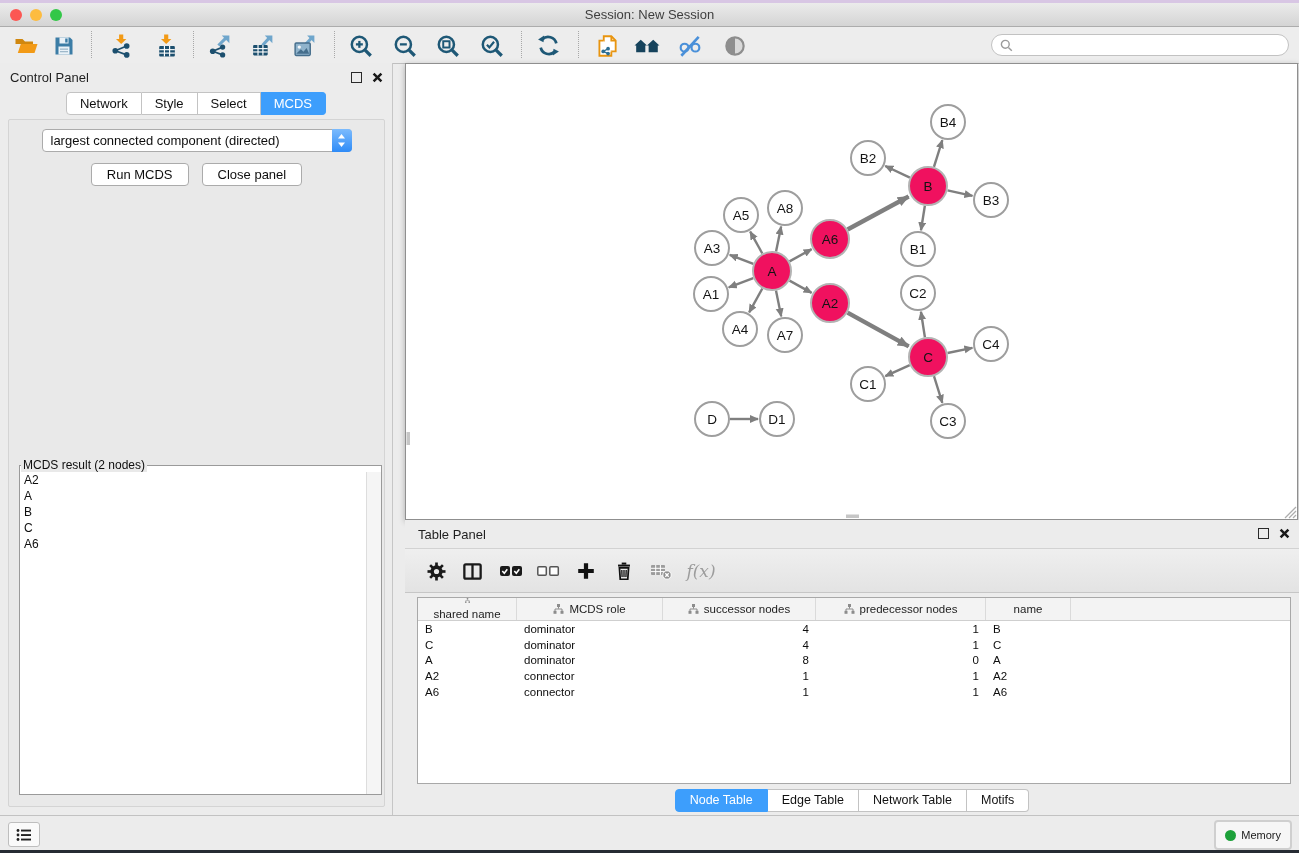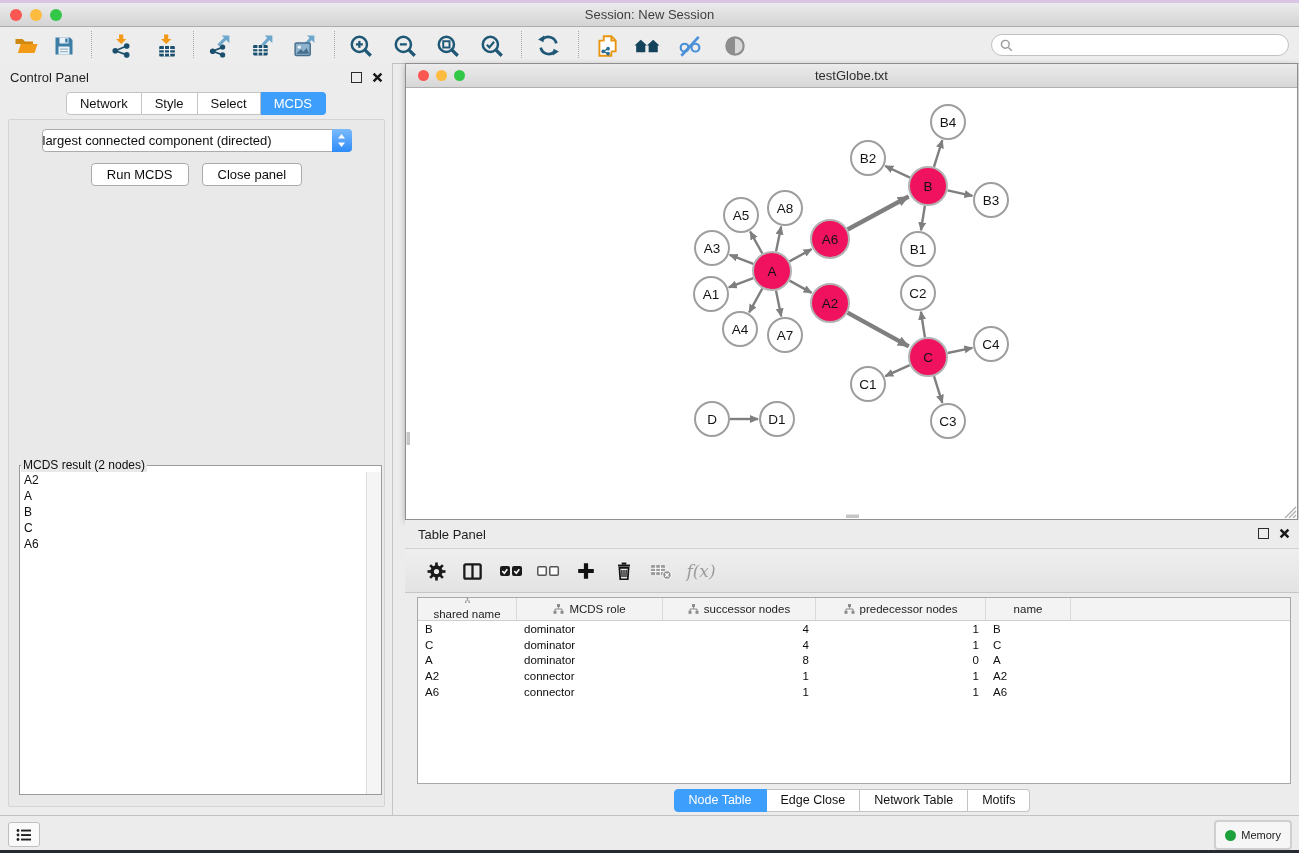--- a/index.html
+++ b/index.html
@@ -35,21 +35,21 @@
   .cpanel{position:absolute;left:0;top:63px;width:392px;height:752px;background:#ECECEC;
           border-right:1px solid #C6C6C6;}
   .cp-head{position:relative;height:28px;text-align:right;}
   .panel-title{position:absolute;left:10px;top:7px;font-size:13px;color:#1f1f1f;}
   .cp-tabs{position:absolute;left:0;right:0;top:29px;justify-content:center;}
   .cp-body{position:absolute;left:8px;right:7px;top:56px;bottom:8px;background:#E9E9E9;
            border:1px solid #D4D4D4;border-radius:2px;}
   .opt-label{margin-top:18px;text-align:center;font-size:13px;color:#0e0e0e;}
   .select{position:relative;margin:9px auto 0;width:310px;height:23px;background:#FFF;
           border:1px solid #ABABAB;border-radius:4px;box-sizing:border-box;cursor:pointer;}
-  .select-text{font-size:13px;line-height:21px;color:#0e0e0e;white-space:nowrap;}
+  .select-text{font-size:13px;line-height:21px;padding-left:8px;color:#0e0e0e;white-space:nowrap;}
   .stepper{position:absolute;right:-1px;top:-1px;width:20px;height:23px;border-radius:0 4px 4px 0;
            background:linear-gradient(#7CBBFD,#2E8BF7);display:flex;align-items:center;justify-content:center;}
   .btn-row{display:flex;justify-content:center;gap:13px;margin-top:11px;}
   .btn{background:#FFF;border:1px solid #ABABAB;border-radius:4px;font-size:13px;padding:3px 15px;
        color:#0e0e0e;cursor:pointer;font-family:"Liberation Sans",sans-serif;}
   .result-fieldset{position:absolute;left:10px;right:2px;top:338px;bottom:11px;border:1px solid #9A9A9A;
                    background:#FFF;margin:0;padding:0;}
   .result-fieldset legend{font-size:12px;color:#0e0e0e;margin-left:1px;padding:0 2px;background:#E9E9E9;}
   .result-list{position:absolute;left:0;right:14px;top:0;bottom:0;overflow:hidden;background:#FFF;}
   .result-item{font-size:12px;line-height:16px;padding:0 4px;color:#0e0e0e;}
@@ -311,28 +311,20 @@
               <div class="result-item">C</div>
               <div class="result-item">A6</div>
             </div>
           <div class="result-scroll"></div>
         </div>
       </fieldset>
     </div>
   </div>
 
   <div class="netwin">
-    <div class="net-titlebar">
-      <div class="net-lights">
-        <div class="light" style="background:#FC5753"></div>
-        <div class="light" style="background:#FDBC40"></div>
-        <div class="light" style="background:#33C748"></div>
-      </div>
-      <div class="net-title">testGlobe.txt</div>
-    </div>
     <div class="net-canvas">
       <svg width="891" height="431" style="font-family:'Liberation Sans',sans-serif;">
         <defs>
           <marker id="arrS" markerUnits="userSpaceOnUse" markerWidth="10" markerHeight="9" refX="8" refY="4" orient="auto">
             <path d="M0 0 L9 4 L0 8 Z" fill="#7F7F7F"></path>
           </marker>
           <marker id="arrL" markerUnits="userSpaceOnUse" markerWidth="14" markerHeight="12" refX="11" refY="5" orient="auto">
             <path d="M0 0 L12 5 L0 10 Z" fill="#7F7F7F"></path>
           </marker>
         </defs>
@@ -618,21 +610,21 @@
             <div class="td" style="width: 99px; text-align: left;">A6</div>
             <div class="td" style="width: 146px; text-align: left;">connector</div>
             <div class="td" style="width: 153px; text-align: right;">1</div>
             <div class="td" style="width: 170px; text-align: right;">1</div>
             <div class="td" style="width: 85px; text-align: left;">A6</div>
           </div>
         </div>
     </div>
     <div class="tp-tabs seg-tabs">
         <div class="seg-tab sel">Node Table</div>
-        <div class="seg-tab">Edge Close</div>
+        <div class="seg-tab">Edge Table</div>
         <div class="seg-tab">Network Table</div>
         <div class="seg-tab">Motifs</div>
       </div>
   </div>
 
   <div class="statusbar">
     <div class="hist-btn">
       <svg width="16" height="14" viewBox="0 0 16 14">
         <g fill="#222">
           <circle cx="2" cy="2.5" r="1.4"></circle>

